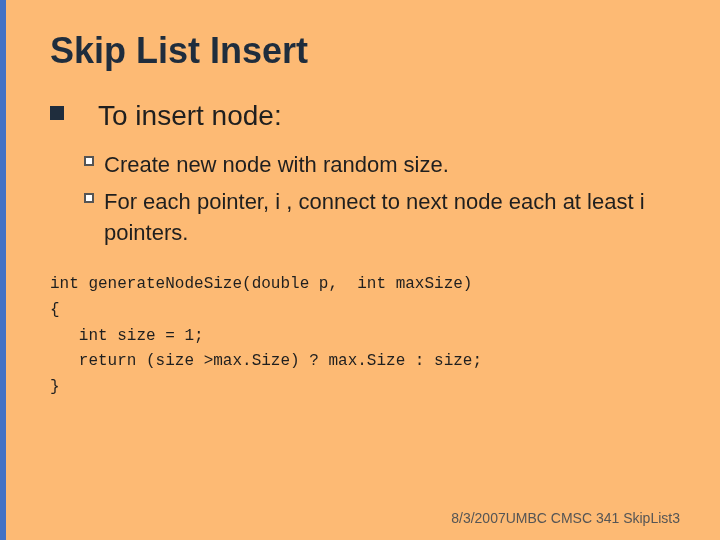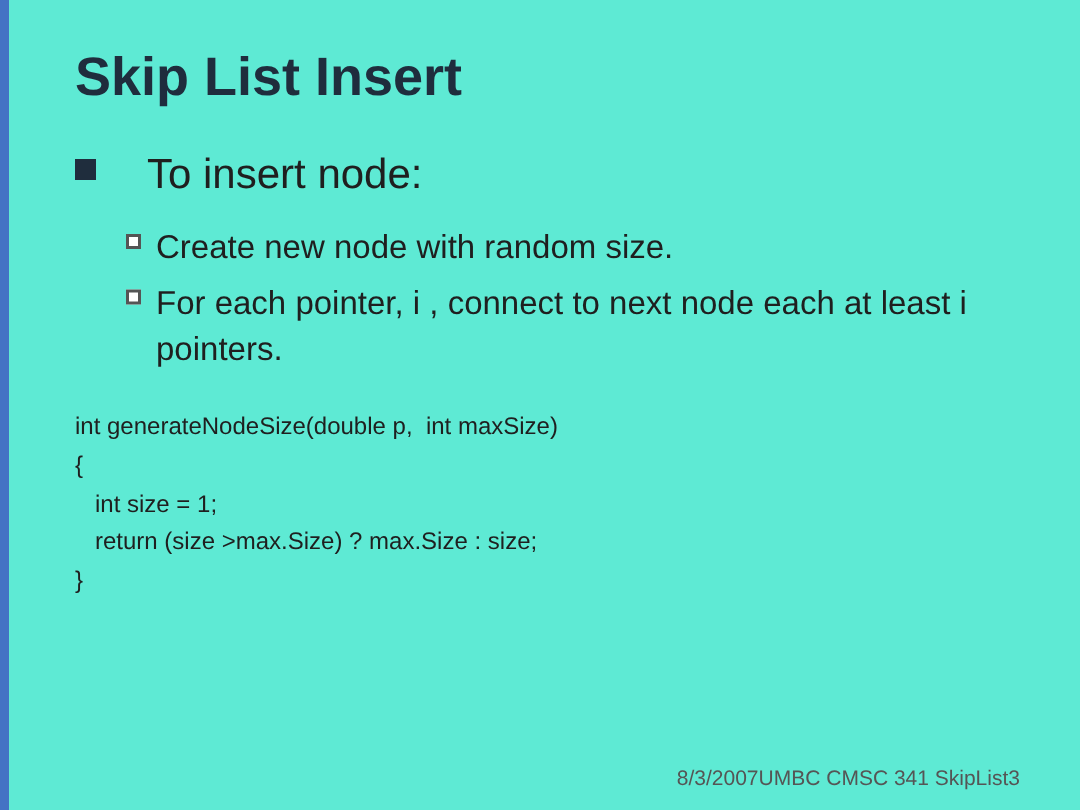--- a/index.html
+++ b/index.html
@@ -9,21 +9,21 @@
       height: 540px;
       background: #ffffff;
       font-family: Arial, Helvetica, sans-serif;
       overflow: hidden;
       position: relative;
     }
 
     .slide {
       width: 720px;
       height: 540px;
-      background: #5eead4;
+      background: #fdba74;
       padding: 30px 40px 20px 40px;
       position: relative;
     }
 
     .left-border {
       position: absolute;
       left: 0;
       top: 0;
       width: 6px;
       height: 100%;
@@ -82,21 +82,21 @@
       background: white;
     }
 
     .sub-bullet-text {
       font-size: 22px;
       color: #1f1f1f;
       line-height: 1.4;
     }
 
     .code-block {
-      font-family: Liberation Sans, sans-serif;
+      font-family: Liberation Mono, monospace;
       font-size: 16px;
       color: #1f1f1f;
       padding-left: 10px;
       line-height: 1.6;
     }
 
     .code-block div {
       white-space: pre;
     }
 

